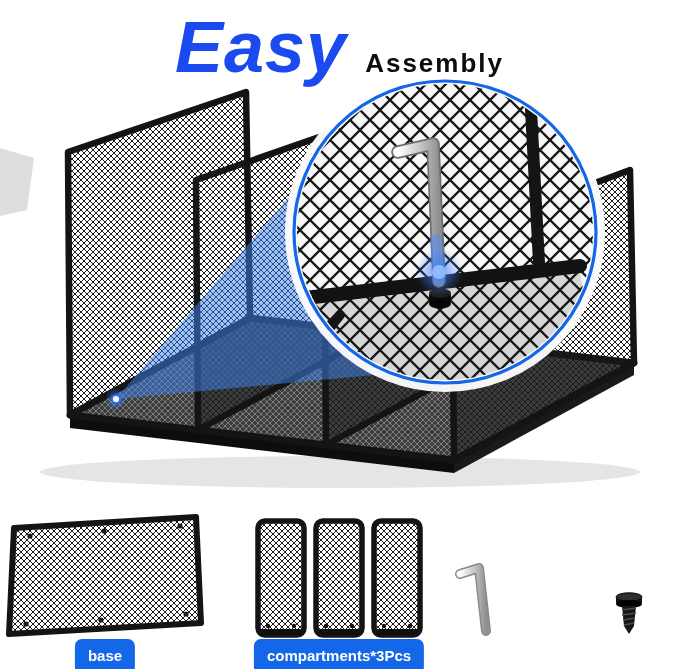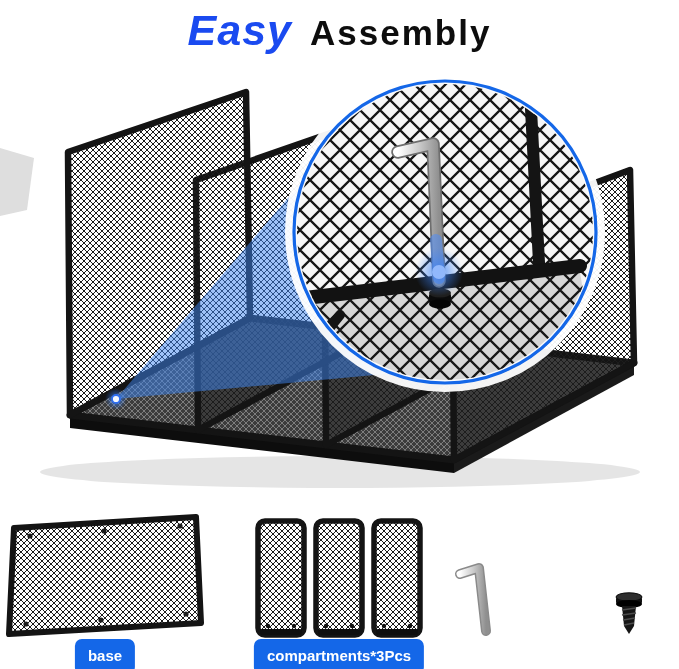--- a/index.html
+++ b/index.html
@@ -6,25 +6,25 @@
   .page{
     position:relative;width:679px;height:669px;overflow:hidden;background:#fff;
     font-family:"Liberation Sans", sans-serif;
   }
   .scene{position:absolute;left:0;top:0;width:679px;height:669px;}
   .title{
     position:absolute;left:0;top:6px;width:100%;text-align:center;
     white-space:nowrap;user-select:none;
   }
   .title .easy{
-    font-style:italic;font-weight:800;font-size:43px;letter-spacing:1px;
+    font-style:italic;font-weight:800;font-size:72px;letter-spacing:1px;
     color:var(--title-blue,#1a4af0);margin-right:18px;
   }
   .title .assembly{
-    font-weight:800;font-size:35px;letter-spacing:2px;color:#0d0d0d;
+    font-weight:800;font-size:26px;letter-spacing:2px;color:#0d0d0d;
   }
   .label-btn{
     position:absolute;transform:translateX(-50%);
     background:var(--accent-blue,#1467e8);color:#ffffff;
     font-weight:bold;font-size:15px;line-height:1.25;
     padding:8px 13px;border-radius:7px;white-space:nowrap;
   }
   .lb-base{left:105px;top:639px;}
   .lb-comp{left:339px;top:639px;}
   .lb-span{left:483px;top:639px;}

